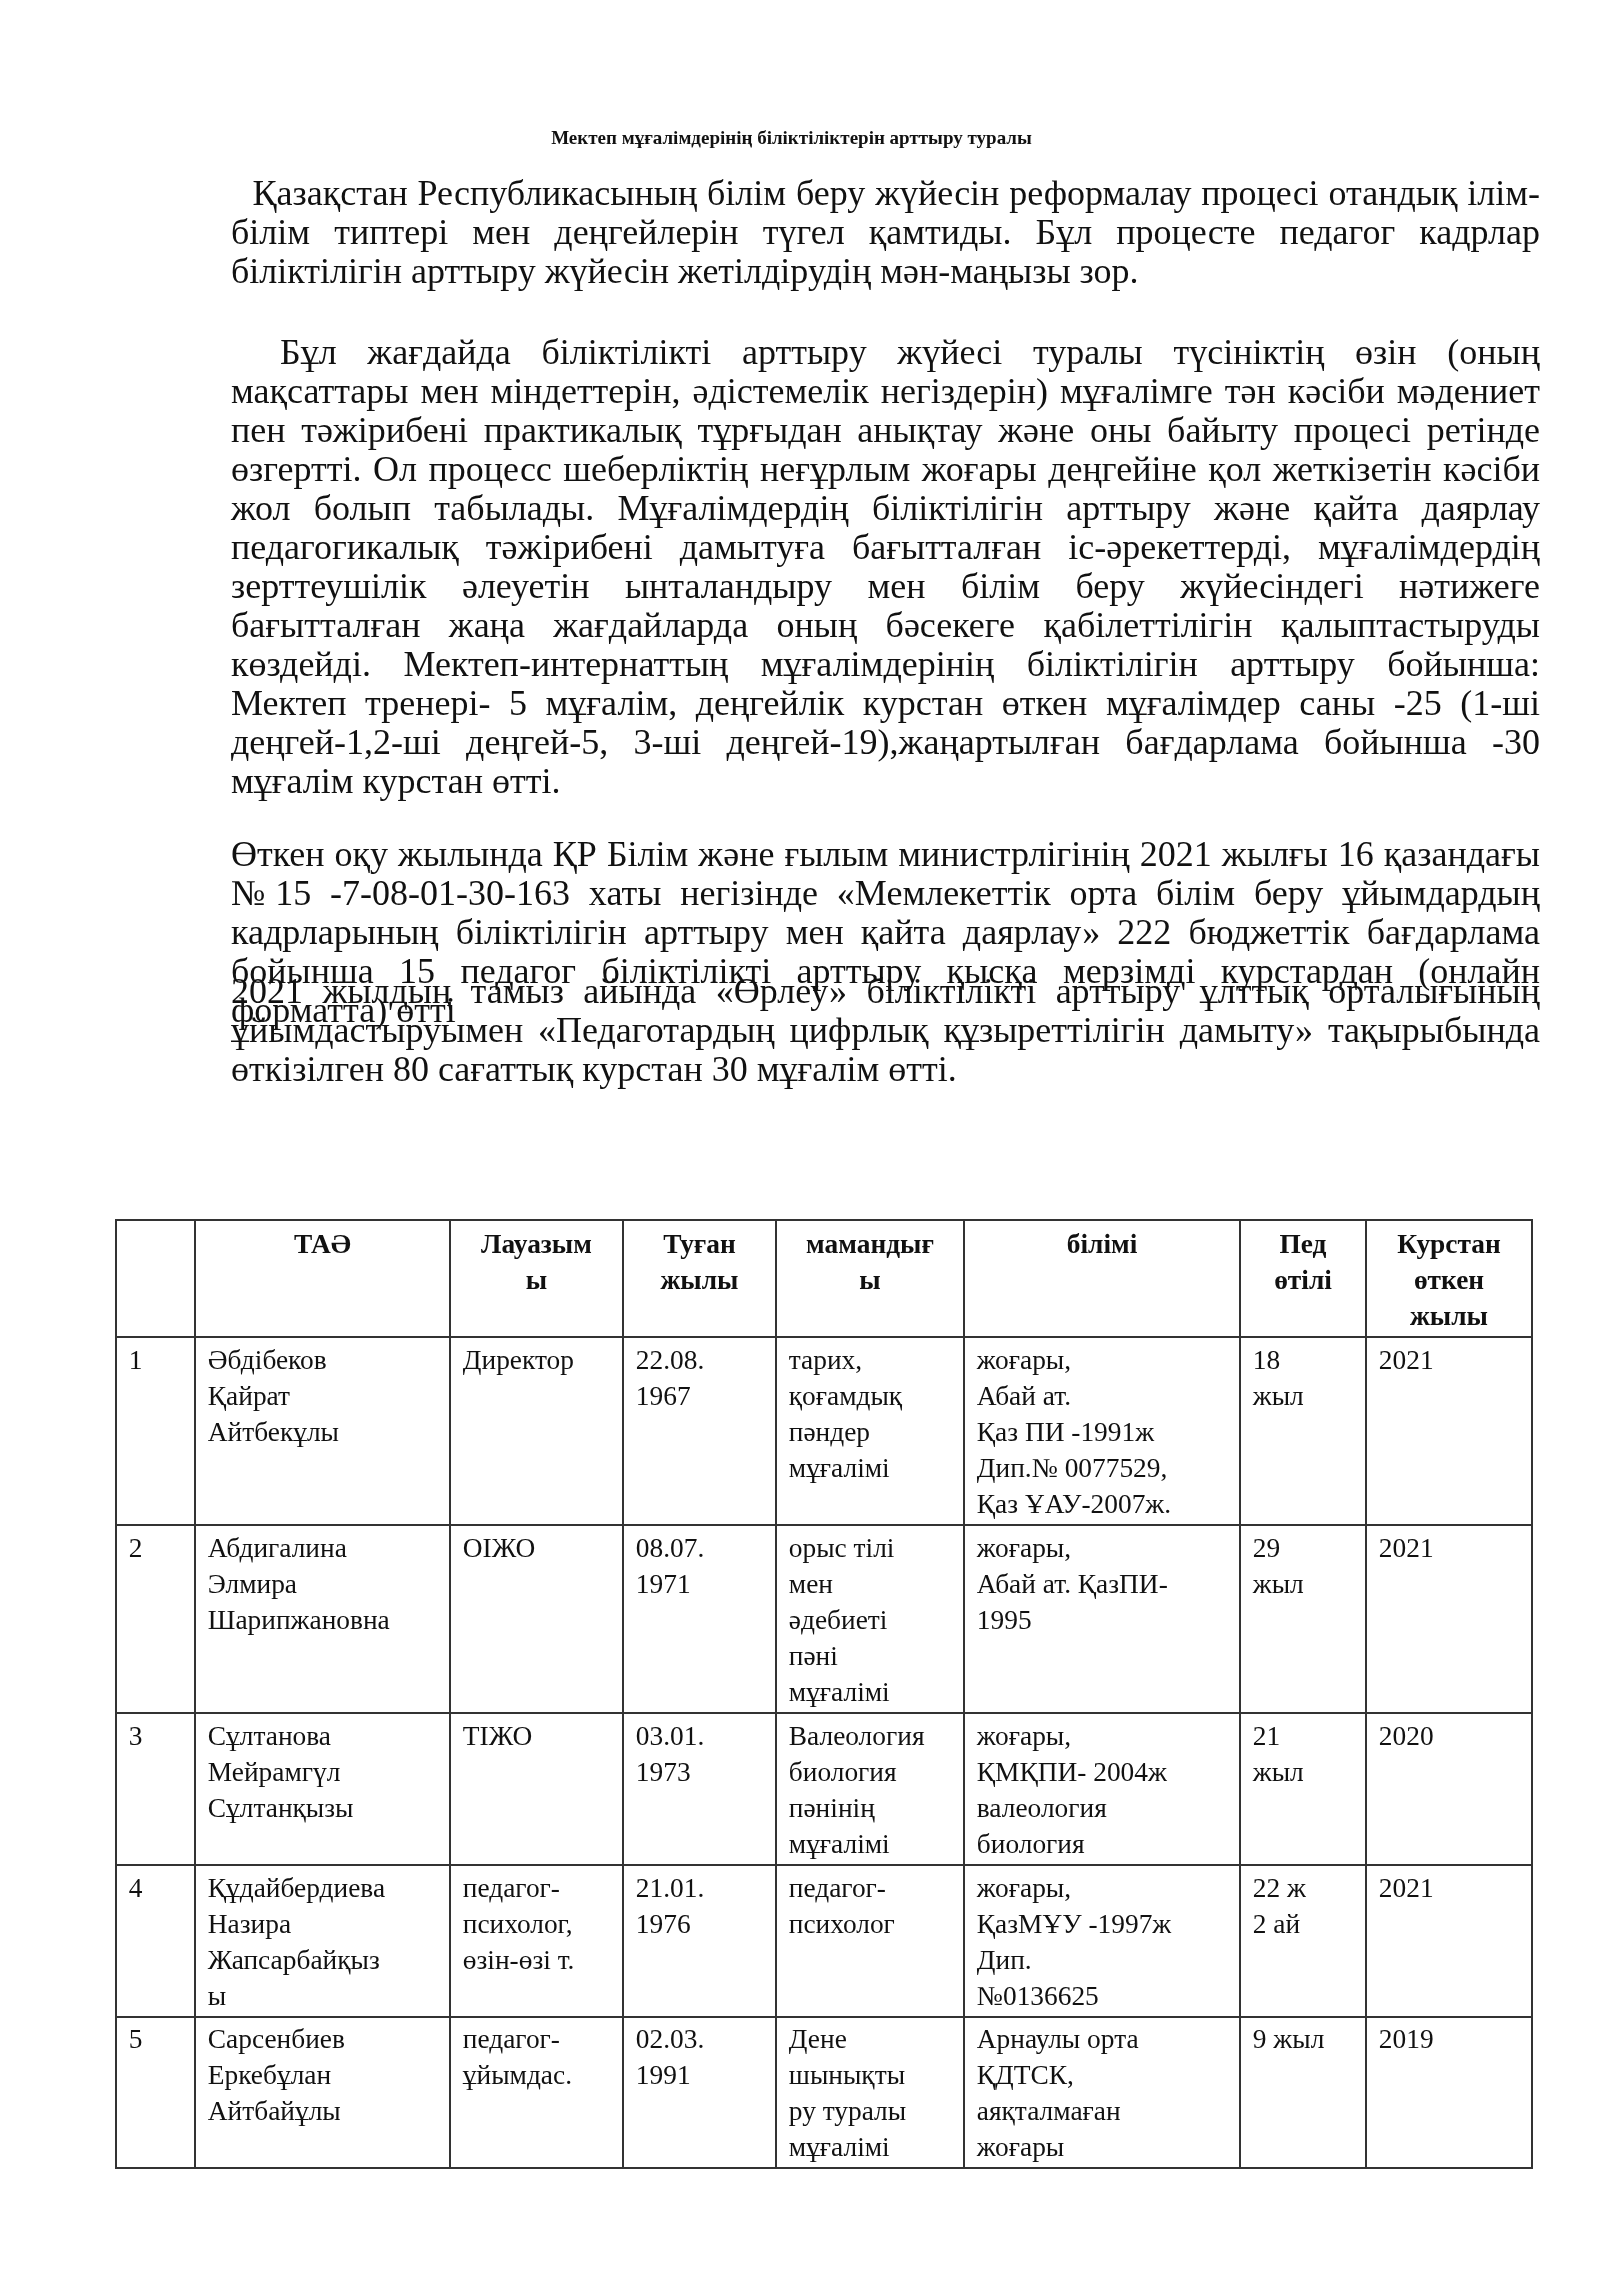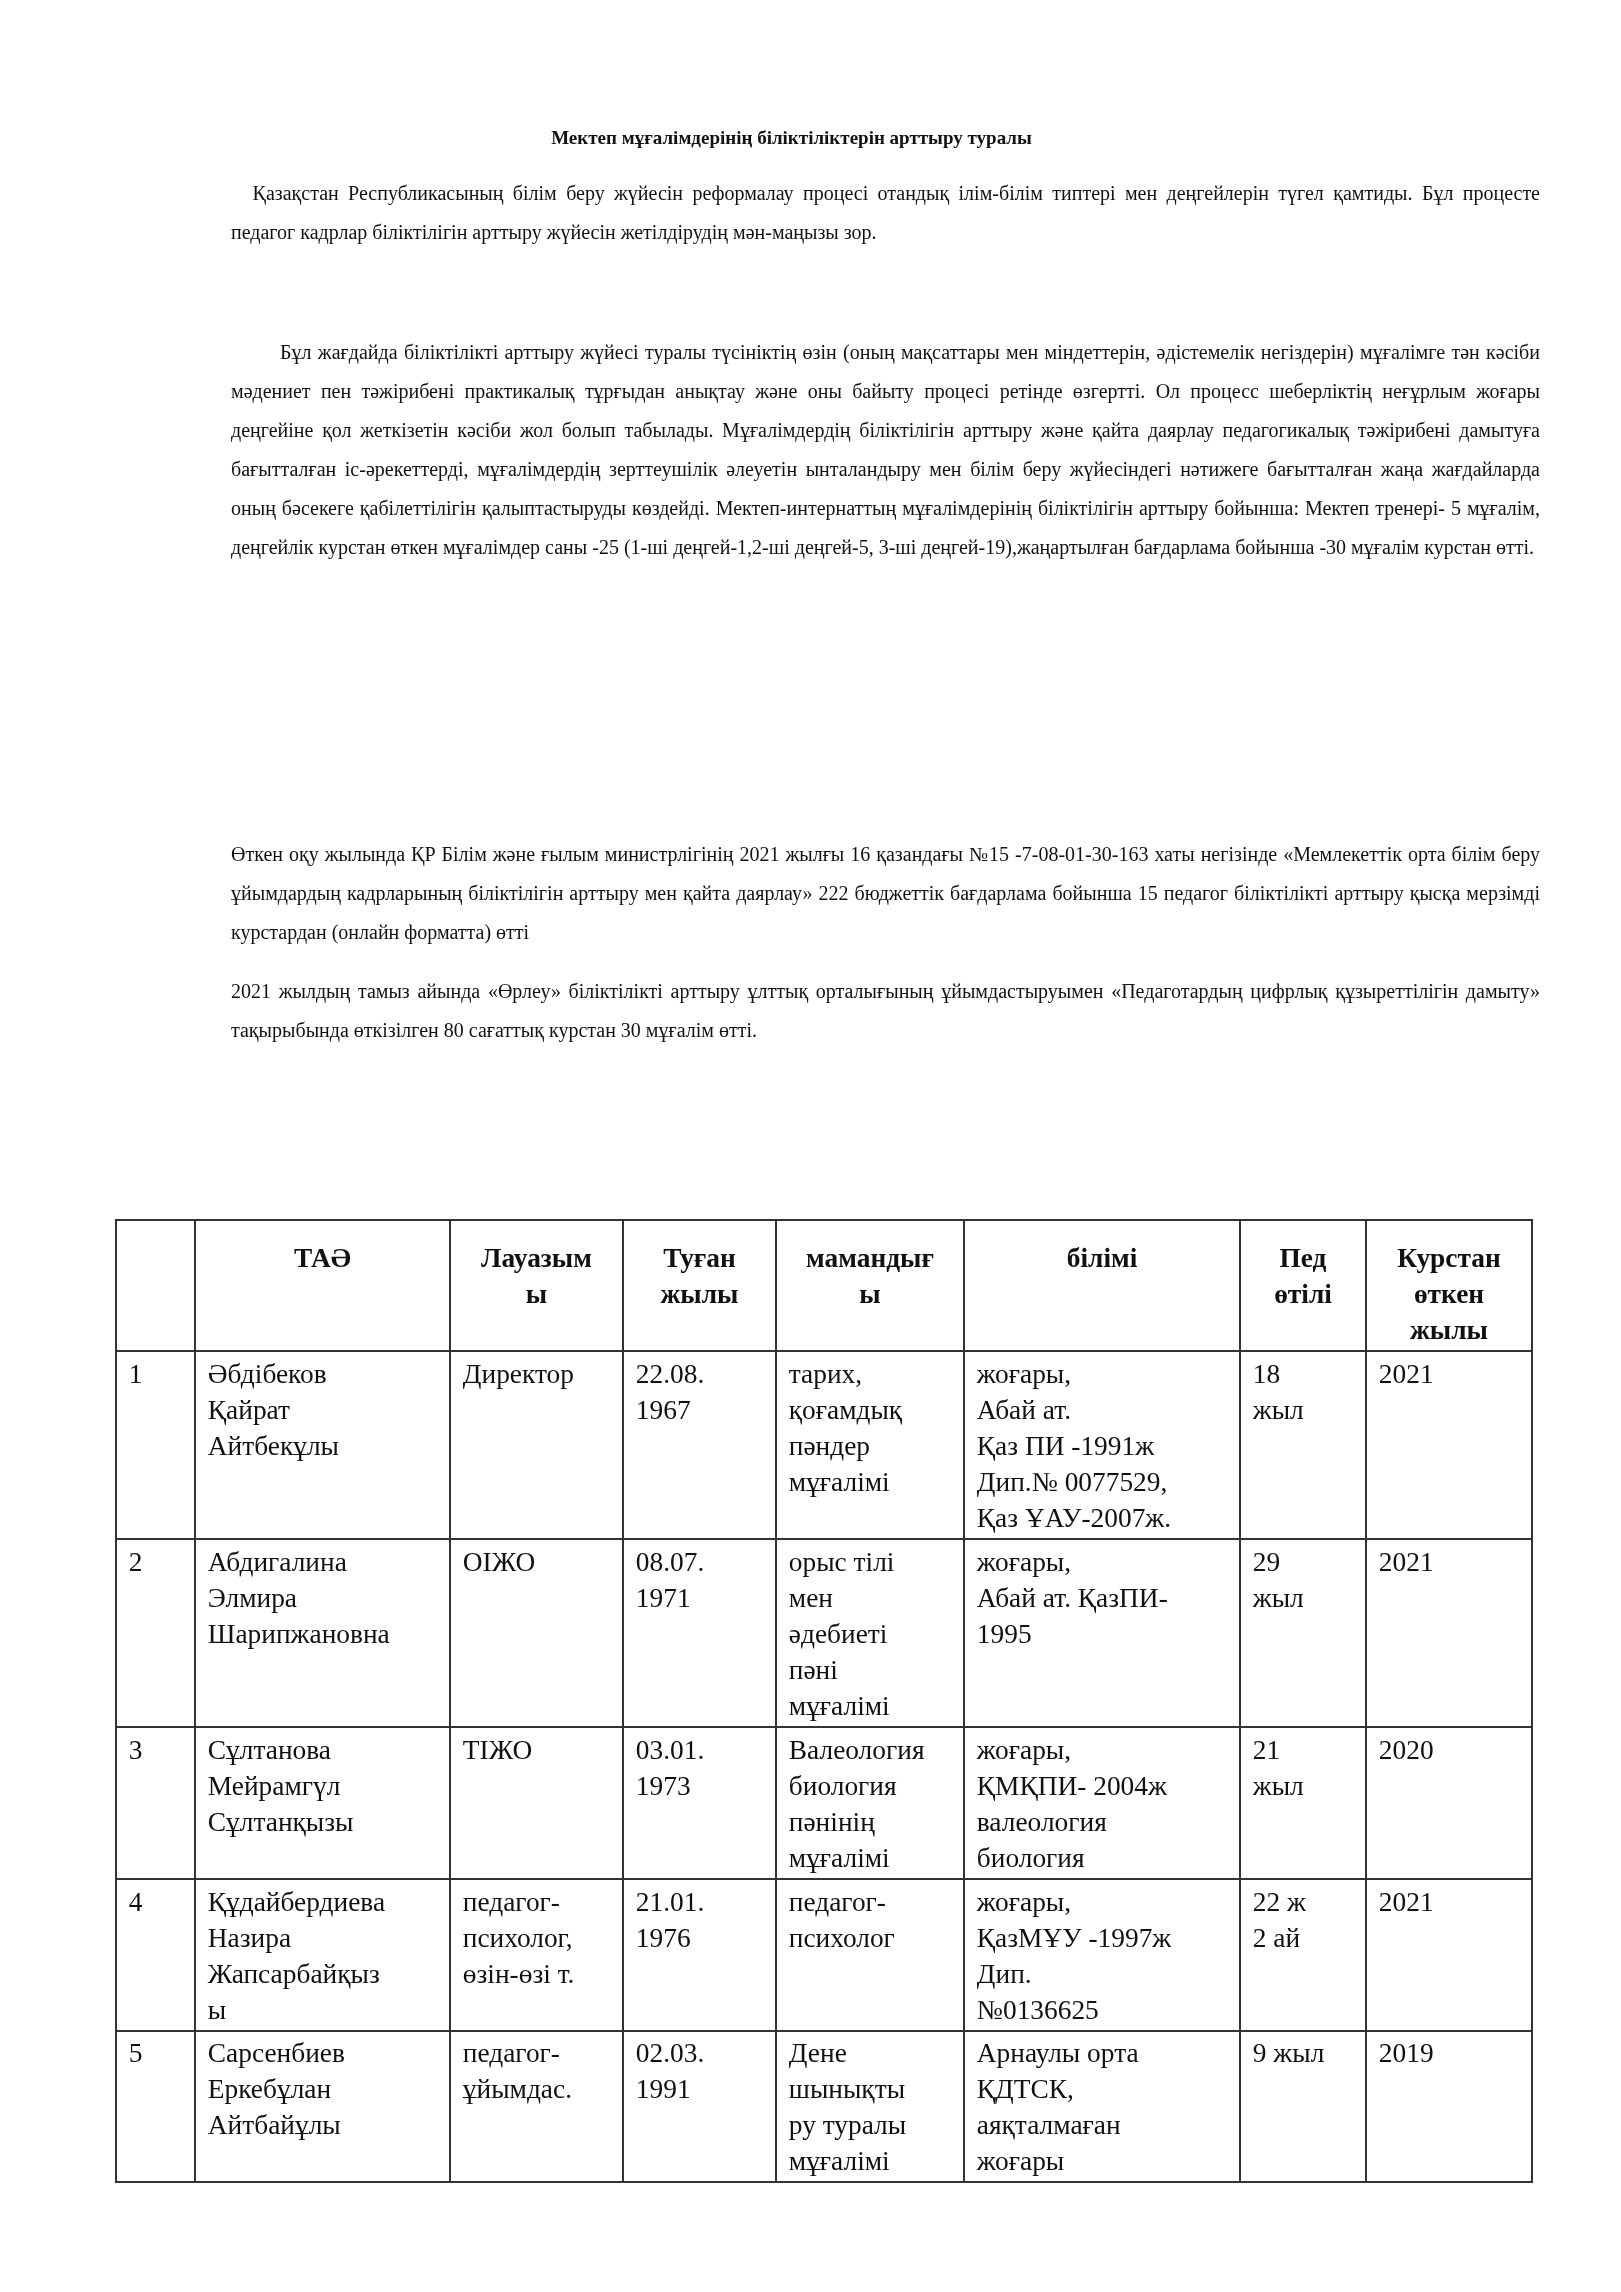--- a/index.html
+++ b/index.html
@@ -1,33 +1,33 @@
 <!DOCTYPE html>
 <html><head>
 <meta charset="utf-8">
 <style>
   html, body { margin: 0; padding: 0; background: #ffffff; }
   body { width: 1621px; height: 2293px; position: relative; overflow: hidden;
          font-family: "Liberation Serif", "DejaVu Serif", serif; color: #111; }
   .page { position: absolute; left: 0; top: 0; width: 1621px; height: 2293px; }
   .title { position: absolute; left: 0; width: 1583px; top: 120px; text-align: center;
            font-weight: bold; font-size: 19px; line-height: 35px; }
-  .para { position: absolute; left: 231px; width: 1309px; font-size: 20px;
+  .para { position: absolute; left: 231px; width: 1309px; font-size: 36px;
           line-height: 39px; text-align: justify; margin: 0; }
   .para.indent { text-indent: 21.6px; }
   #p1 { top: 174px; }
   #p2 { top: 321px; text-indent: 49px; margin-top: 12px; }
   #p3 { top: 835px; }
   #p4 { top: 972px; }
   #p5 { top: 1117px; }
   table.staff { position: absolute; left: 115px; top: 1219px; width: 1417px;
                 border-collapse: collapse; font-size: 27.4px; line-height: 36px; table-layout: fixed; }
   table.staff th, table.staff td { border: 2px solid #333; vertical-align: top;
                 padding: 2px 11.8px 2px 11.8px; text-align: left; word-wrap: break-word; }
-  table.staff th { font-weight: bold; text-align: center; padding-top: 19px; }
+  table.staff th { font-weight: bold; text-align: center; padding-top: 5px; }
   table.staff td { padding-top: 3.9px; }
   .cell-line { display: block; white-space: nowrap; }
   th .cell-line { white-space: normal; }
 </style>
 </head>
 <body>
 
 <div class="page">
   <div class="title">Мектеп мұғалімдерінің біліктіліктерін арттыру туралы</div>
 

